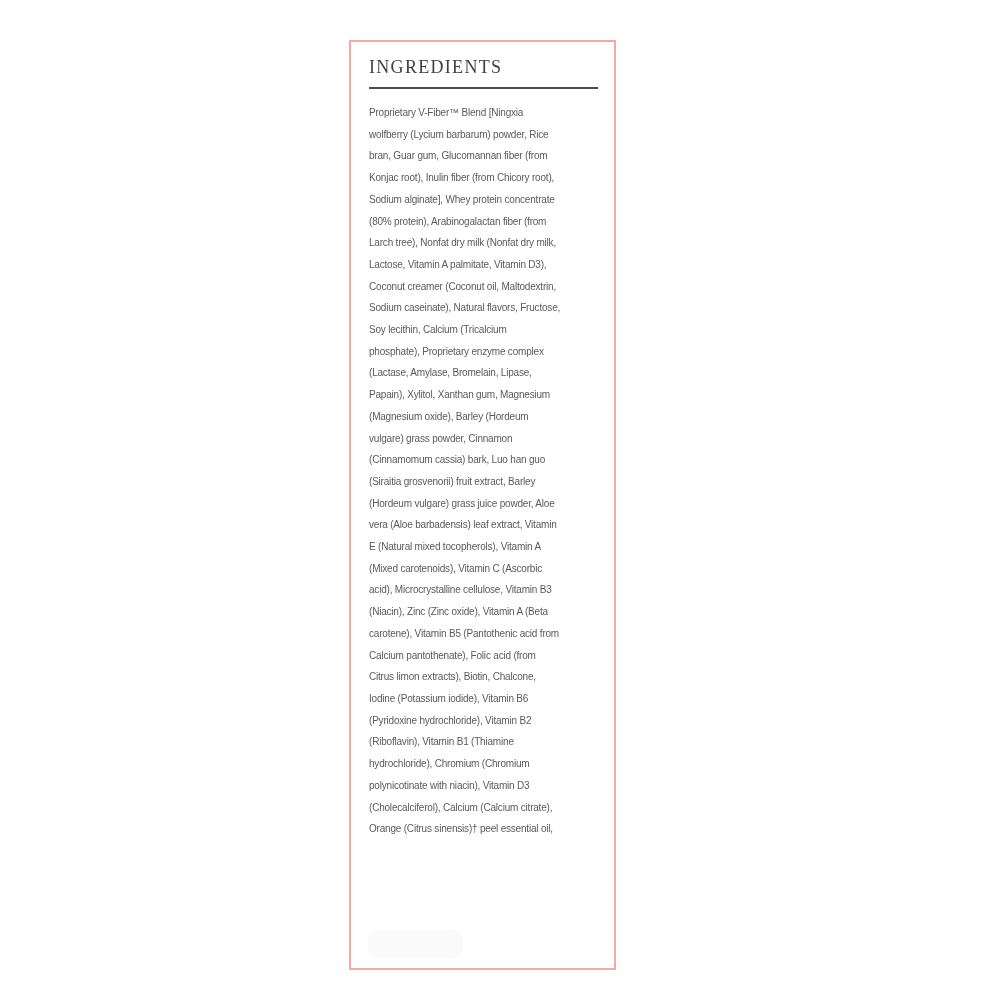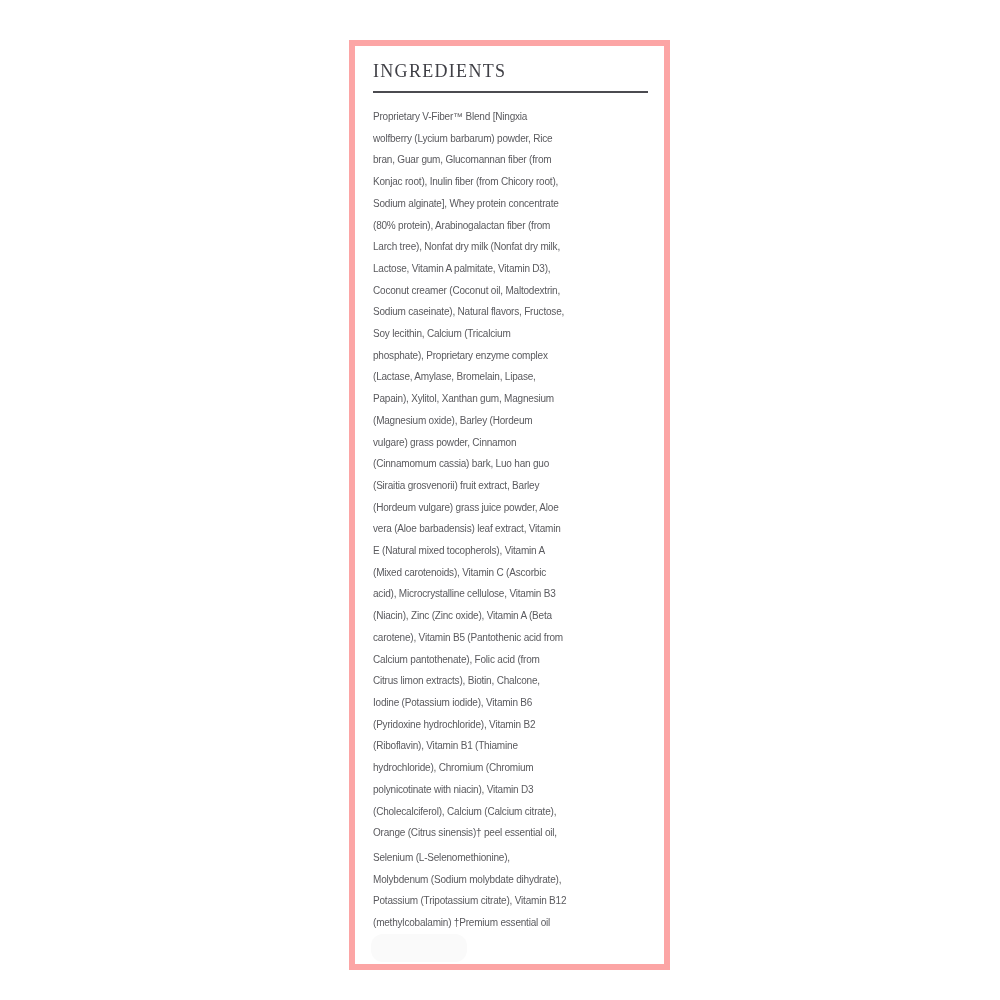--- a/index.html
+++ b/index.html
@@ -6,23 +6,23 @@
   html, body {
     width: 1000px;
     height: 1000px;
     background: #ffffff;
     font-family: "Liberation Sans", sans-serif;
   }
   .panel {
     position: absolute;
     left: 349px;
     top: 40px;
-    width: 321px;
+    width: 267px;
     height: 930px;
-    border: 6px solid #fca5a5;
+    border: 2px solid #fca5a5;
     background: #ffffff;
   }
   .heading {
     margin: 14px 16px 0 18px;
     font-family: "Liberation Serif", serif;
     font-size: 18px;
     line-height: 22px;
     font-weight: 500;
     letter-spacing: 1.3px;
     color: #3f3f45;
@@ -87,18 +87,14 @@
 carotene), Vitamin B5 (Pantothenic acid from
 Calcium pantothenate), Folic acid (from
 Citrus limon extracts), Biotin, Chalcone,
 Iodine (Potassium iodide), Vitamin B6
 (Pyridoxine hydrochloride), Vitamin B2
 (Riboflavin), Vitamin B1 (Thiamine
 hydrochloride), Chromium (Chromium
 polynicotinate with niacin), Vitamin D3
 (Cholecalciferol), Calcium (Calcium citrate),
 Orange (Citrus sinensis)† peel essential oil,</div>
-  <div class="body-text footer-text">Selenium (L-Selenomethionine),
-Molybdenum (Sodium molybdate dihydrate),
-Potassium (Tripotassium citrate), Vitamin B12
-(methylcobalamin) †Premium essential oil</div>
   <div class="smudge"></div>
 </div>
 
 </body></html>

